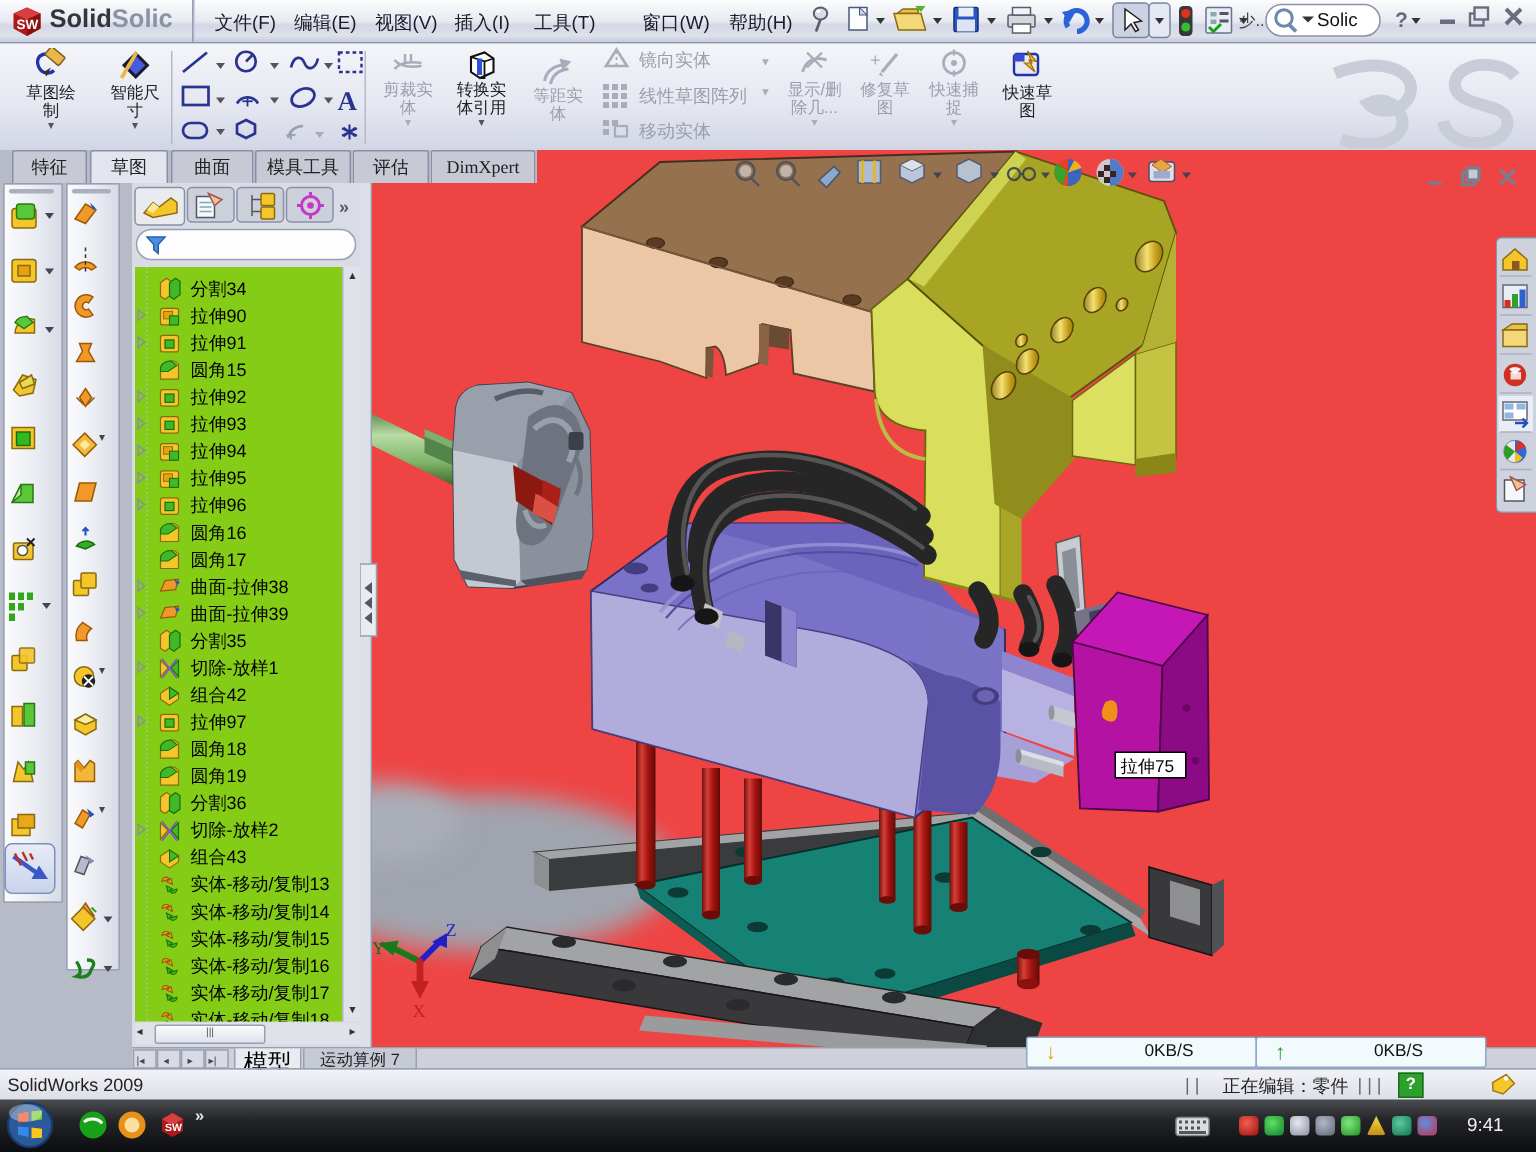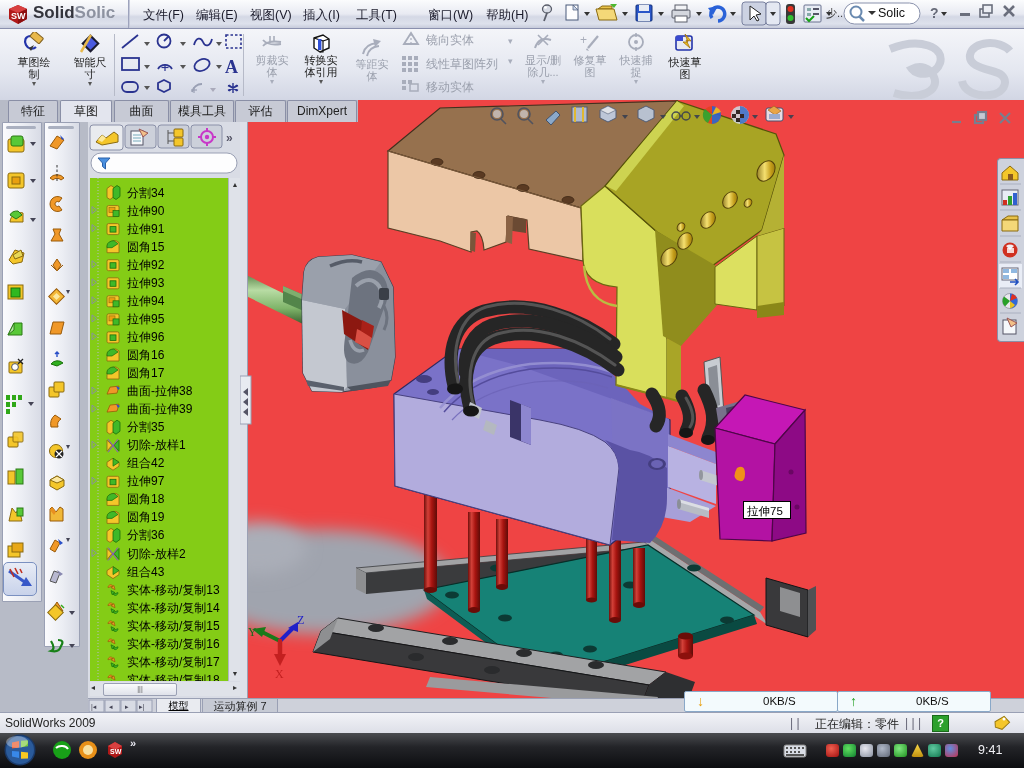--- a/index.html
+++ b/index.html
@@ -7,21 +7,21 @@
 #titlebar{position:absolute;left:0;top:0;width:1024px;height:28px;
  background:linear-gradient(#fbfcfd,#e8eaf2 50%,#d4d8e5 60%,#dde1ec 85%,#c6cbdb);
  border-bottom:1px solid #8a90ae;}
 .menuitem{position:absolute;top:7px;font-size:12.5px;color:#1a1a2a;}
 #cmdbar{position:absolute;left:0;top:29px;width:1024px;height:71px;
  background:linear-gradient(#f4f5f9,#e4e7f0 60%,#d2d6e4);border-bottom:1px solid #9aa0bc;}
 .cbtn{position:absolute;text-align:center;font-size:11px;color:#222;line-height:12px;}
 .cbtn svg{display:block;margin:0 auto;}
 .cbtn.gray{color:#9ba0ad;}
 .dda{font-size:8px;color:#555;line-height:8px;} .gray .dda{color:#a8adbb;}
-#tabrow{position:absolute;left:0;top:100px;width:358px;height:22px;background:#b7bbc7;z-index:5;}
+#tabrow{position:absolute;left:0;top:100px;width:358px;height:22px;background:#b7bbc7;z-index:5;font-family:Liberation Serif, serif;}
 .tab{position:absolute;top:0;height:21px;background:#c7cad5;border:1px solid #8a8fa6;border-bottom:none;
  font-size:12px;color:#222;text-align:center;line-height:20px;border-radius:2px 2px 0 0;}
 .tab.active{background:#e3e5ee;height:21px;}
 #mainarea{position:absolute;left:0;top:122px;width:1024px;height:590px;background:#b7bbc7;}
 .vtool{position:absolute;background:linear-gradient(90deg,#fbfbfd,#eceef4 50%,#d8dbe5);
  border:1px solid #9aa0b4;border-radius:1px;}
 #fmpanel{position:absolute;left:88px;top:0px;width:152px;height:590px;background:#d9dce5;}
 #tree{position:absolute;left:2px;top:56px;width:138px;height:503px;background:#84cc16;}
 #viewport{position:absolute;left:240px;top:-22px;width:784px;height:598px;background:#ef4444;}
 #btmtabs{position:absolute;left:88px;top:576px;width:936px;height:14px;background:#ced1da;border-top:1px solid #9aa0b4;}
@@ -975,21 +975,21 @@
           <rect x="33" y="1" width="15" height="12" fill="#d8dbe4" stroke="#9aa0b4"></rect>
           <rect x="49" y="1" width="15" height="12" fill="#d8dbe4" stroke="#9aa0b4"></rect>
           <g fill="#445" font-size="7" font-family="Liberation Sans">
             <text x="3" y="10">|◂</text>
               <text x="21" y="10">◂</text>
               <text x="37" y="10">▸</text>
               <text x="51" y="10">▸|</text>
           </g>
         </g>
       </svg>
-      <div style="position:absolute;left:68px;top:0px;width:43px;height:13px;background:#e9ebf0;border:1px solid #9aa0b4;border-top:none;font-size:10px;text-align:center;color:#000;text-decoration:underline">模型</div>
+      <div style="position:absolute;left:68px;top:0px;width:43px;height:13px;background:#e9ebf0;border:1px solid #9aa0b4;border-top:none;font-size:16px;text-align:center;color:#000;text-decoration:underline">模型</div>
       <div style="position:absolute;left:114px;top:0px;width:74px;height:13px;background:#c6cad4;border:1px solid #9aa0b4;border-top:none;font-size:11px;text-align:center;color:#222">运动算例 7</div>
     </div>
   </div>
   <div id="statusbar">
     <div style="position:absolute;left:5px;top:3px">SolidWorks 2009</div>
     <div style="position:absolute;left:790px;top:3px;color:#667">| |</div>
     <div style="position:absolute;left:815px;top:3px">正在编辑：零件</div>
     <div style="position:absolute;left:905px;top:3px;color:#667">| | |</div>
     <div style="position:absolute;left:932px;top:2px;width:15px;height:15px;background:#2da02d;border:1px solid #1a6a1a;color:#fff;font-size:11px;font-weight:bold;text-align:center;line-height:15px">?</div>
     <svg width="20" height="18" viewBox="0 0 20 18" style="position:absolute;left:992px;top:1px">

